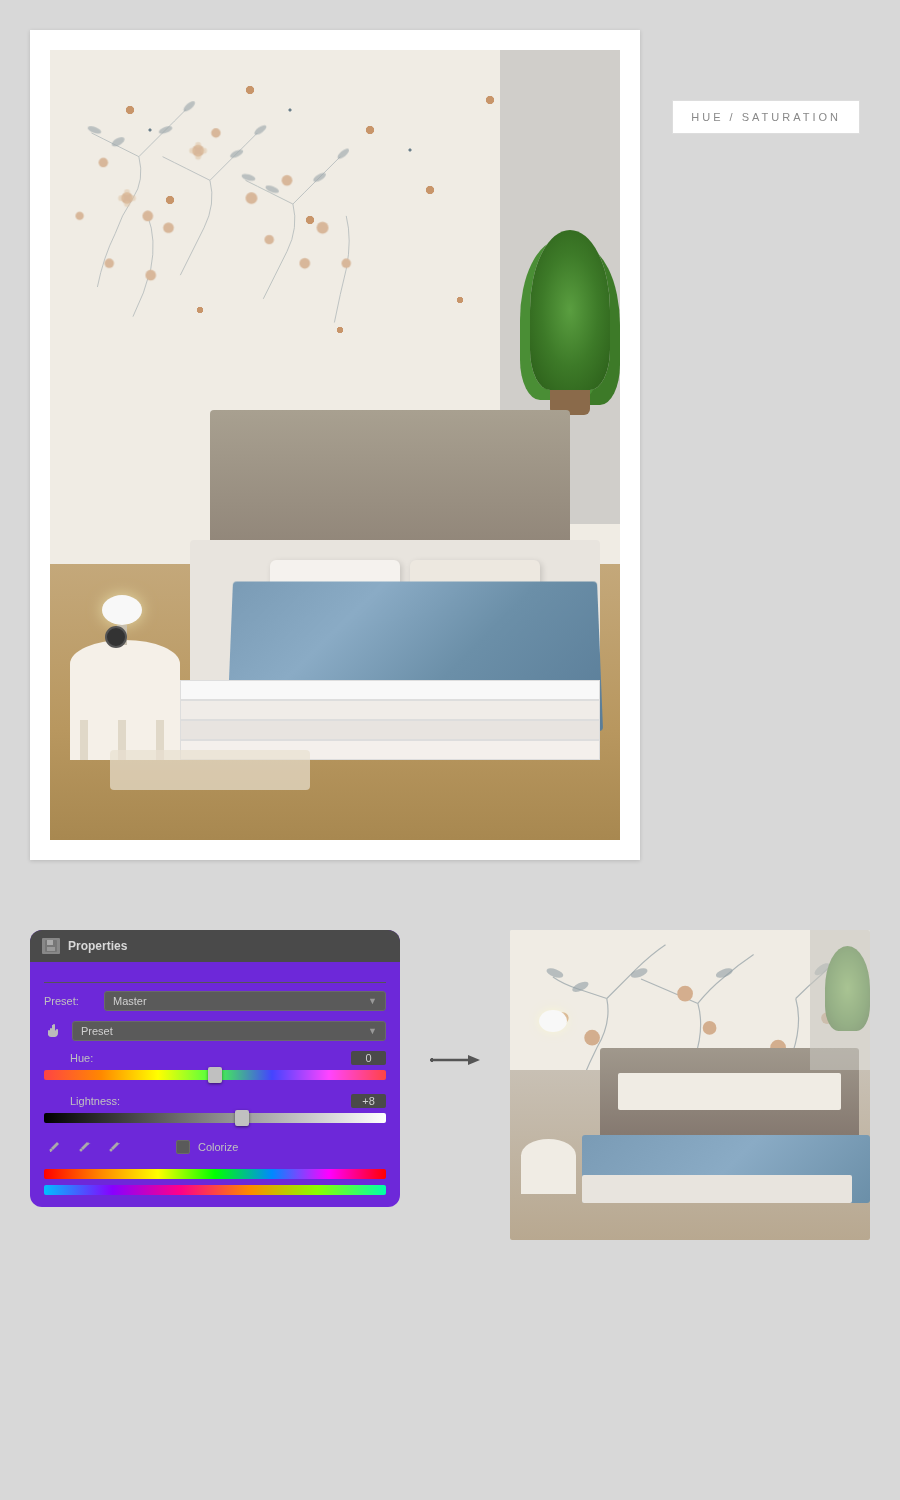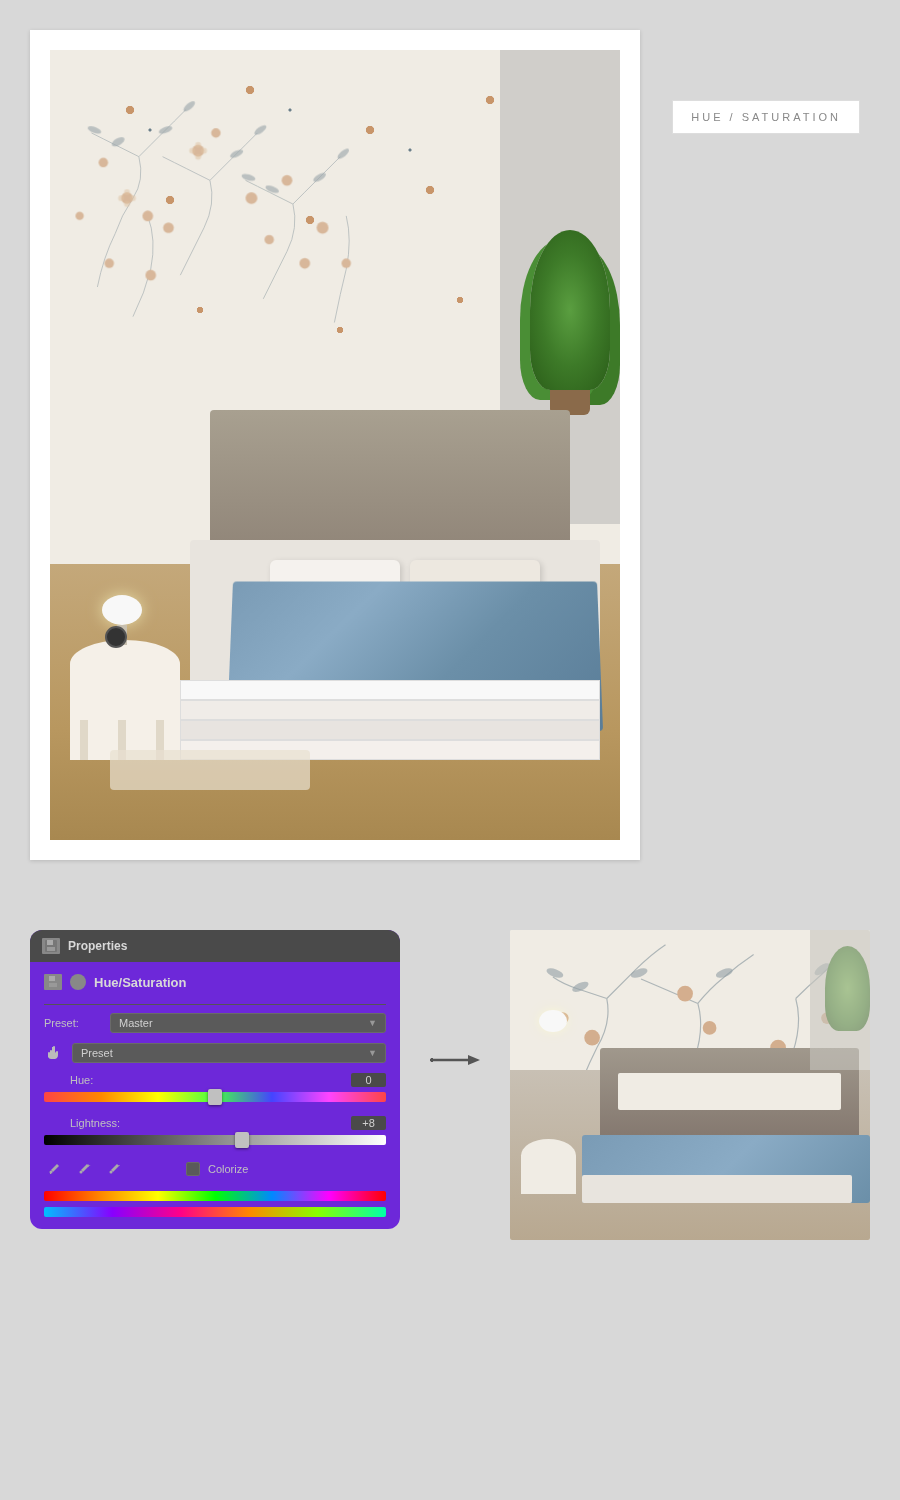--- a/index.html
+++ b/index.html
@@ -329,21 +329,21 @@
     .hue-sat-title {
       color: #d8d8d8;
       font-size: 13px;
       font-weight: bold;
     }
 
     .preset-row {
       display: flex;
       align-items: center;
       margin-bottom: 10px;
-      gap: 16px;
+      gap: 10px;
     }
 
     .preset-label {
       color: #c0c0c0;
       font-size: 11px;
       width: 50px;
       flex-shrink: 0;
     }
 
     .preset-select {
@@ -680,31 +680,20 @@
           <rect x="1" y="1" width="12" height="12" rx="1" fill="#777"></rect>
           <rect x="3" y="1" width="6" height="5" fill="#aaa"></rect>
           <rect x="3" y="8" width="8" height="4" fill="#999"></rect>
         </svg>
       </div>
       <span class="panel-title-text">Properties</span>
     </div>
 
     <div class="panel-body">
 
-      <div class="hue-sat-header">
-        <div class="panel-icon-save">
-          <svg width="14" height="14" viewBox="0 0 14 14">
-            <rect x="1" y="1" width="12" height="12" rx="1" fill="#888"></rect>
-            <rect x="3" y="1" width="6" height="5" fill="#aaa"></rect>
-            <rect x="3" y="8" width="8" height="4" fill="#999"></rect>
-          </svg>
-        </div>
-        <div class="panel-icon-circle"></div>
-        <span class="hue-sat-title">Hue/Saturation</span>
-      </div>
 
       <div class="panel-separator"></div>
 
       <div class="preset-row">
         <span class="preset-label">Preset:</span>
         <div class="preset-select">
           <span>Master</span>
           <span class="select-arrow">▼</span>
         </div>
       </div>
@@ -757,21 +746,21 @@
             <text x="10" y="5" font-size="6" fill="#aaa">+</text>
           </svg>
         </div>
         <div class="eyedropper-btn">
           <svg width="14" height="14" viewBox="0 0 14 14">
             <path d="M10 2 L12 4 L6 10 L4 8 Z" fill="#aaa"></path>
             <circle cx="4" cy="10" r="1.5" fill="#aaa"></circle>
             <text x="9" y="5.5" font-size="7" fill="#aaa">−</text>
           </svg>
         </div>
-        <div class="colorize-row" style="margin-left:10px;padding-left:42px;">
+        <div class="colorize-row" style="padding-left:42px;">
           <div class="checkbox-box"></div>
           <span class="colorize-label">Colorize</span>
         </div>
       </div>
 
       <div class="rainbow-bar rainbow-hue"></div>
       <div class="rainbow-bar rainbow-cyan"></div>
 
     </div>
   </div>

